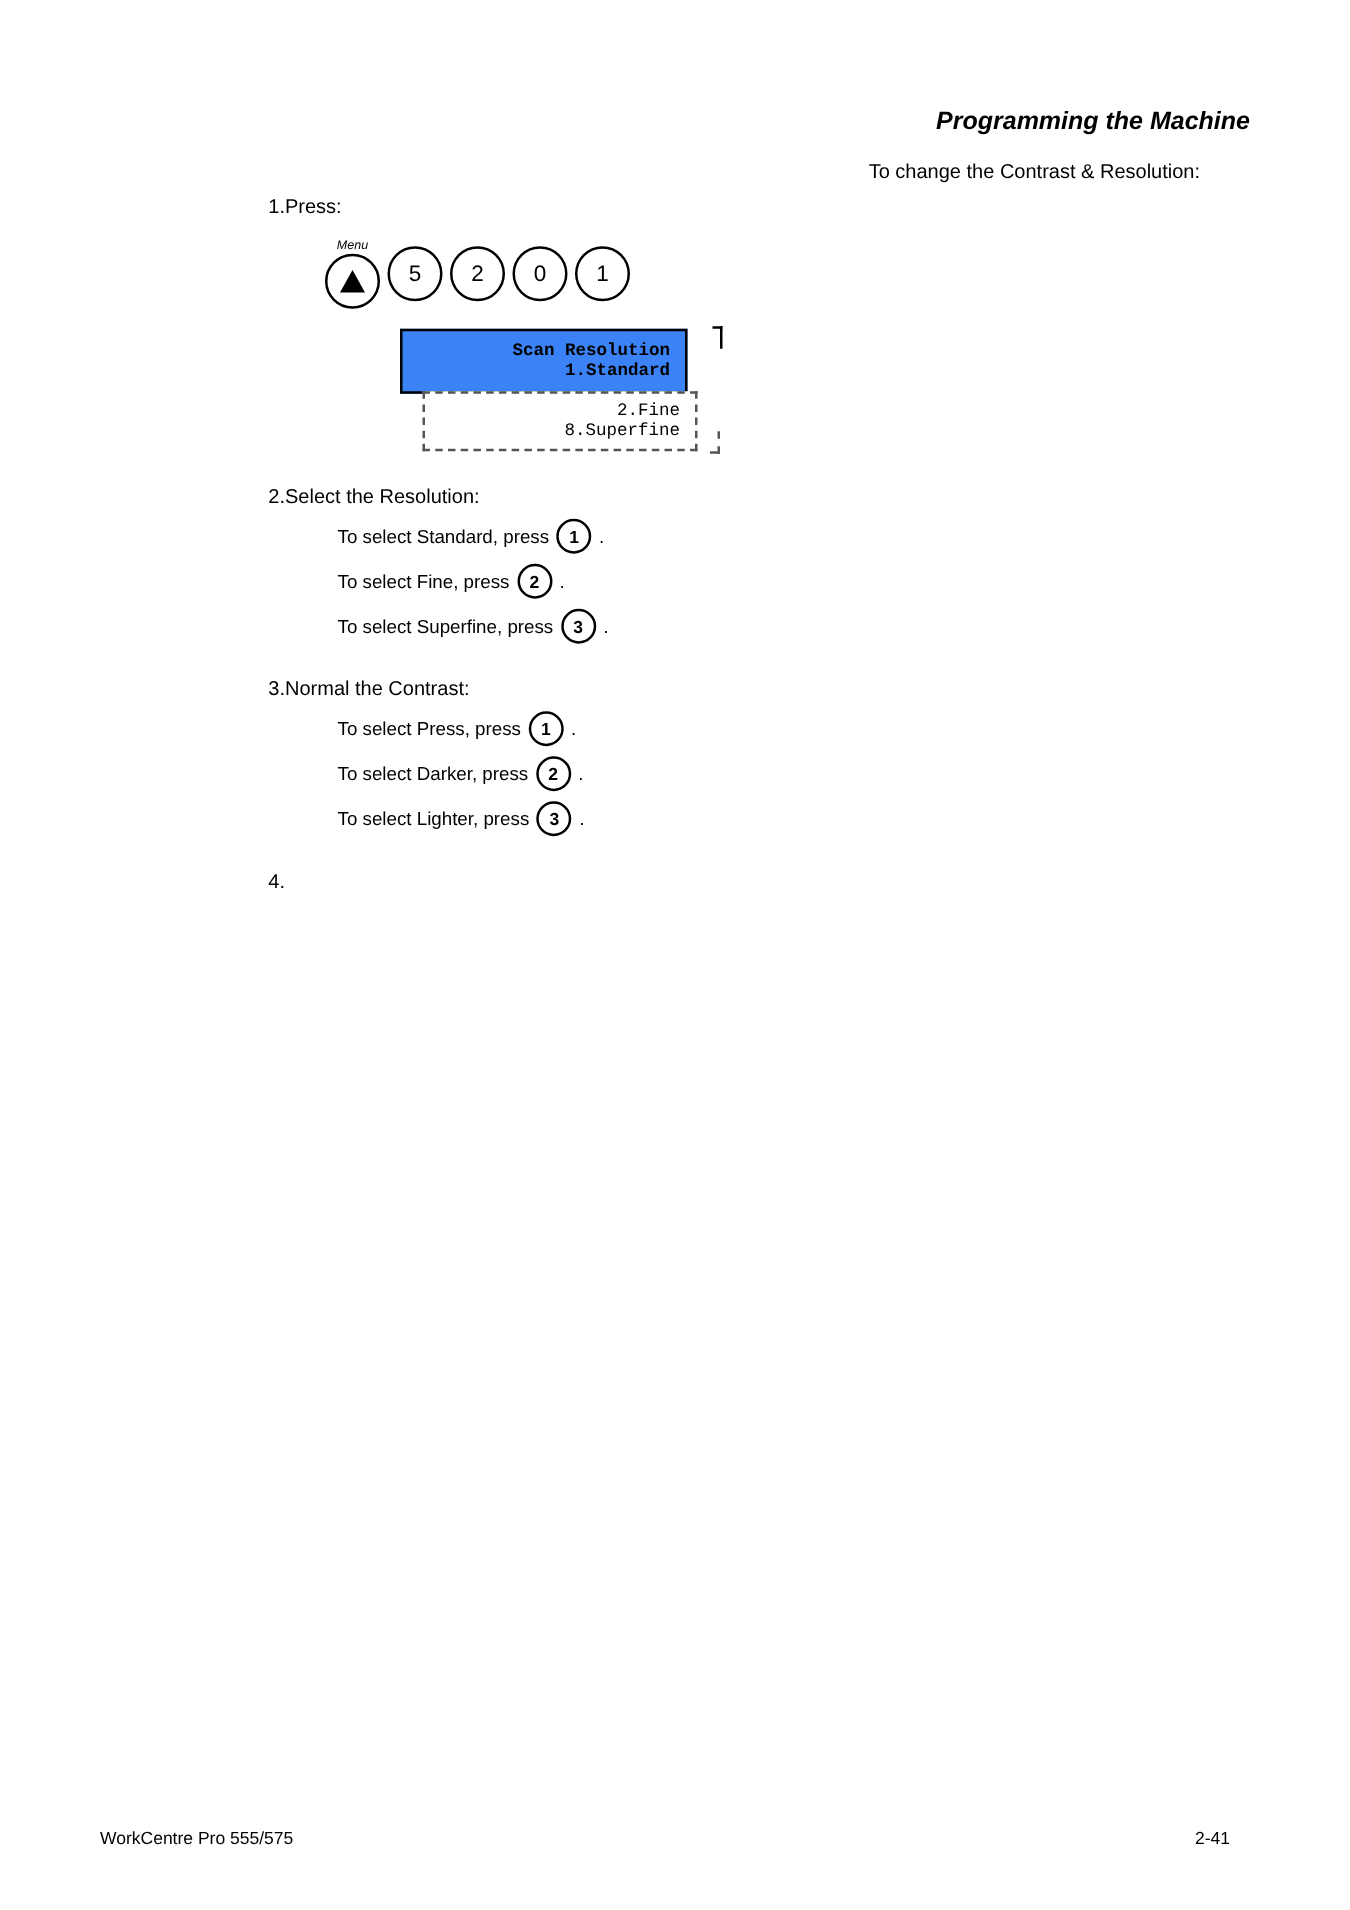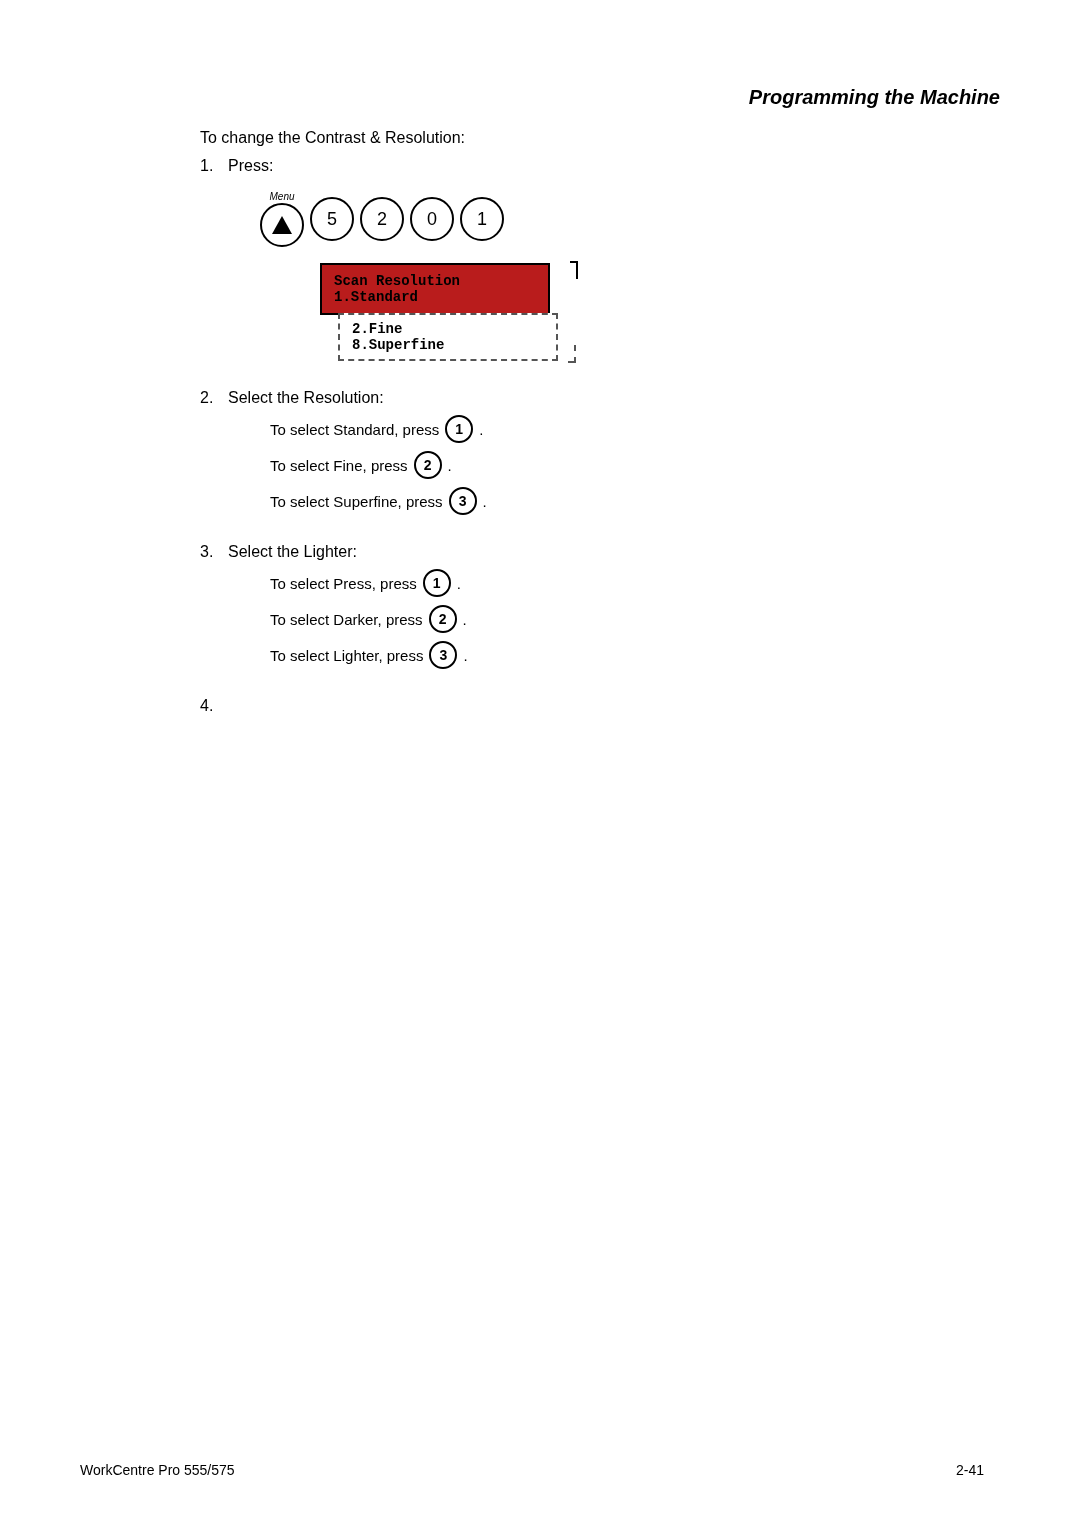--- a/index.html
+++ b/index.html
@@ -21,20 +21,21 @@
     .page-header {
       text-align: right;
       padding: 86px 80px 20px 80px;
       font-style: italic;
       font-size: 20px;
       font-weight: bold;
     }
 
     .content {
       padding: 0 120px 0 200px;
+      text-align: right;
     }
 
     .intro-text {
       font-size: 16px;
       margin-bottom: 10px;
     }
 
     .step {
       margin-bottom: 28px;
     }
@@ -98,30 +99,30 @@
       position: relative;
       width: 280px;
     }
 
     .lcd-box-solid {
       border: 2px solid #000;
       padding: 8px 12px;
       font-family: 'Courier New', Courier, monospace;
       font-size: 14px;
       font-weight: bold;
-      background: #b91c1c;
+      background: #3b82f6;
       width: 230px;
     }
 
     .lcd-box-dashed {
       border: 2px dashed #555;
       padding: 6px 12px;
       font-family: 'Courier New', Courier, monospace;
       font-size: 14px;
-      font-weight: bold;
+      font-weight: normal;
       background: #fff;
       margin-top: -2px;
       width: 220px;
       margin-left: 10px;
     }
 
     
     .lcd-solid-wrapper {
       position: relative;
       width: 250px;
@@ -280,21 +281,21 @@
         <div class="small-circle">3</div>
         <span>.</span>
       </div>
     </div>
 
   </div>
 
   <div class="step">
     <div class="step-row">
       <span class="step-num-label">3.</span>
-      <span>Select the Lighter:</span>
+      <span>Normal the Contrast:</span>
     </div>
     <div class="step-content">
       <div class="sub-item">
         <span>To select Press, press</span>
         <div class="small-circle">1</div>
         <span>.</span>
       </div>
       <div class="sub-item">
         <span>To select Darker, press</span>
         <div class="small-circle">2</div>

